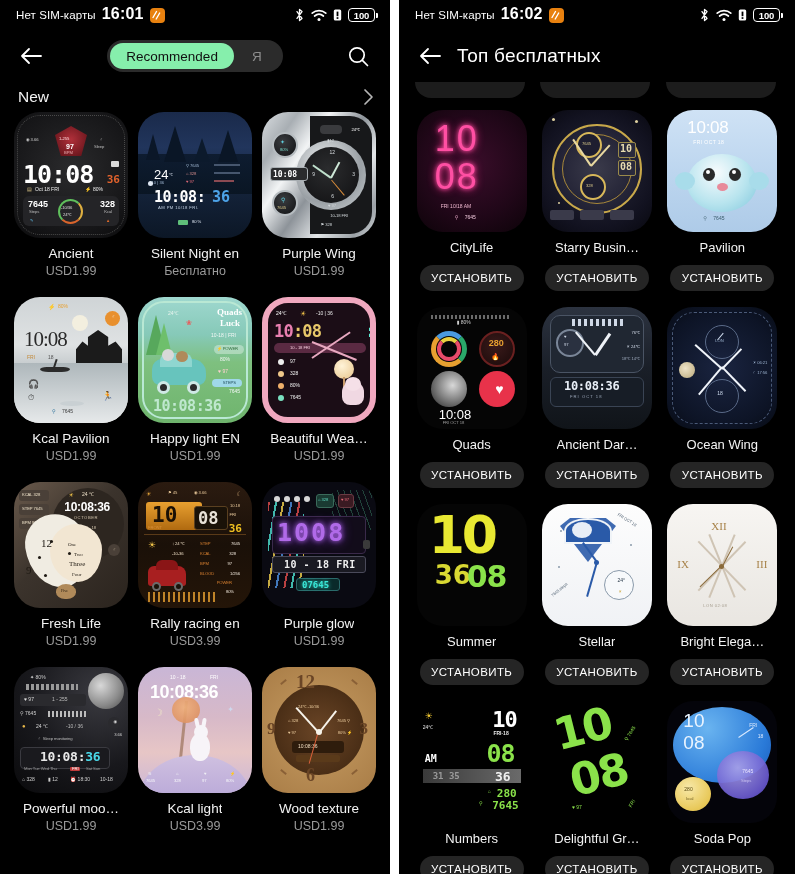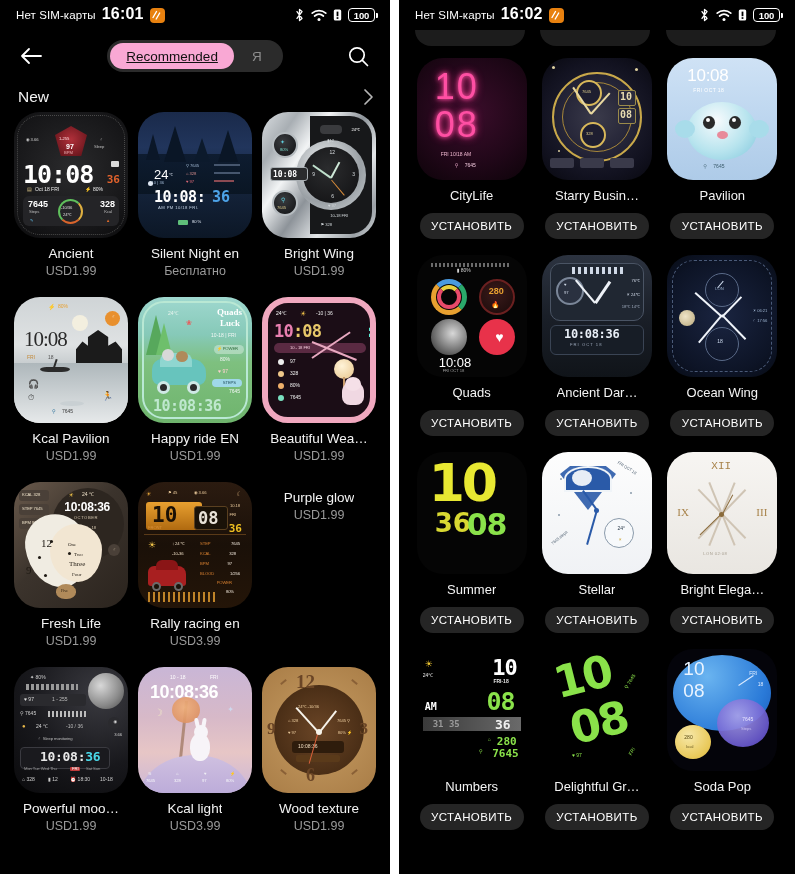--- a/index.html
+++ b/index.html
@@ -51,21 +51,21 @@
   .icon-btn svg { display:block; }
 
   .seg {
     margin: 0 auto; background: #2b2b2b; border-radius: 17px; height: 32px;
     display: flex; align-items: center; padding: 3px; position: relative;
   }
   .seg-item {
     height: 26px; border-radius: 13px; display:flex; align-items:center; justify-content:center;
     padding: 0 16px; font-size: 13.5px; color: #9b9b9b; white-space: nowrap;
   }
-  .seg-item.active { background:#f9a8d4; color:#111; font-weight:400;text-decoration:underline; }
+  .seg-item.active { background:#86efac; color:#111; font-weight:400; }
   .seg-item.ya { padding: 0 18px; font-size:13.5px; color:#8d8d8d; }
 
   
   .hdr-r { height: 52px; display:flex; align-items:center; padding: 0 14px; gap: 10px; }
   .hdr-title { font-size: 19px; color: #fff; font-weight: 400; letter-spacing:.2px; }
 
   
   .section-row {
     height: 30px; display:flex; align-items:center; padding: 0 16px 0 18px;
   }
@@ -323,21 +323,21 @@
             <div class="c" style="left:8px;top:55px;width:38px;height:14px;border-radius:3px;background:#2a2b2d;border:1px solid #a9afb3;"></div>
             <div class="c digi" style="left:11px;top:58px;color:#fff;font-size:8px;">10:08</div>
             <div class="c tiny" style="right:16px;top:16px;color:#fff;">24℃</div>
             <div class="c" style="right:34px;top:13px;width:22px;height:9px;border-radius:4px;background:#3a3b3e;"></div>
             <div class="c tiny" style="right:42px;top:27px;color:#cfd4d7;">▮12</div>
             <div class="c tiny" style="right:40px;top:92px;color:#cfd4d7;">♥ 97</div>
             <div class="c tiny" style="right:28px;top:102px;color:#cfd4d7;">10-18 FRI</div>
             <div class="c tiny" style="right:44px;top:111px;color:#cfd4d7;">⚑ 328</div>
           </div>
         </div>
-        <div class="name">Bright Wing</div>
+        <div class="name">Purple Wing</div>
         <div class="price">USD1.99</div>
       </div>
 
       <div class="row-spacer"></div>
 
       <div class="card">
         <div class="thumb lp-bg">
           <div class="wf">
             <div class="c" style="left:58px;top:18px;width:16px;height:16px;border-radius:50%;background:#f3efdf;"></div>
             <div class="c" style="right:8px;top:14px;width:15px;height:15px;border-radius:50%;background:#e8902e;"></div>
@@ -383,21 +383,21 @@
             <div class="c tiny2" style="right:12px;top:92px;color:#f2f7f4;">7645</div>
             <div class="c" style="left:14px;top:62px;width:54px;height:26px;border-radius:10px 14px 8px 8px;background:#67c4bd;"></div>
             <div class="c" style="left:22px;top:56px;width:32px;height:14px;border-radius:8px 8px 0 0;background:#8fd6d0;"></div>
             <div class="c" style="left:19px;top:84px;width:13px;height:13px;border-radius:50%;background:#2b2b2b;border:3px solid #cfe8e5;"></div>
             <div class="c" style="left:49px;top:84px;width:13px;height:13px;border-radius:50%;background:#2b2b2b;border:3px solid #cfe8e5;"></div>
             <div class="c" style="left:24px;top:52px;width:12px;height:12px;border-radius:50%;background:#d8d8d8;"></div>
             <div class="c" style="left:38px;top:54px;width:12px;height:11px;border-radius:50%;background:#b08a5a;"></div>
             <div class="c digi" style="left:15px;top:100px;color:#bfe8cf;font-size:15px;letter-spacing:-.5px;">10:08:36</div>
           </div>
         </div>
-        <div class="name">Happy ride EN</div>
+        <div class="name">Happy light EN</div>
         <div class="price">USD1.99</div>
       </div>
 
       <div class="card">
         <div class="thumb bw-bg">
           <div class="wf" style="inset:0;">
             <div class="c tiny2" style="left:8px;top:8px;color:#fff;">24℃</div>
             <div class="c" style="left:32px;top:7px;color:#f3c44a;font-size:7px;">☀</div>
             <div class="c tiny2" style="left:48px;top:8px;color:#e8e8e8;">-10 | 36</div>
             <div class="c digi" style="left:6px;top:18px;font-size:17px;letter-spacing:-.8px;">
@@ -500,20 +500,41 @@
             <div class="c tiny" style="right:20px;top:99px;color:#d88030;">POWER</div>
             <div class="c tiny" style="right:18px;top:108px;color:#ede4d8;">80%</div>
             <div class="c" style="left:10px;top:110px;width:70px;height:10px;background:repeating-linear-gradient(90deg,#e8a030 0 2px,transparent 2px 5px);opacity:.8;"></div>
           </div>
         </div>
         <div class="name">Rally racing en</div>
         <div class="price">USD3.99</div>
       </div>
 
       <div class="card">
+        <div class="thumb pg-bg">
+          <div class="wf">
+            <div class="c" style="left:6px;top:20px;width:36px;height:86px;background:repeating-linear-gradient(100deg,#d84a4a 0 2px,transparent 2px 7px,#4ad8c8 7px 9px,transparent 9px 14px,#e8c84a 14px 16px,transparent 16px 22px,#4a8ad8 22px 24px,transparent 24px 30px);opacity:.85;"></div>
+            <div class="c" style="right:4px;top:8px;width:40px;height:40px;background:repeating-linear-gradient(70deg,#2a5a4a 0 1px,transparent 1px 6px);opacity:.7;"></div>
+            <div class="c" style="left:12px;top:14px;width:6px;height:6px;border-radius:50%;background:#d8d8d8;"></div>
+            <div class="c" style="left:22px;top:14px;width:6px;height:6px;border-radius:50%;background:#d8d8d8;"></div>
+            <div class="c" style="left:32px;top:14px;width:6px;height:6px;border-radius:50%;background:#d8d8d8;"></div>
+            <div class="c" style="left:42px;top:14px;width:6px;height:6px;border-radius:50%;background:#d8d8d8;"></div>
+            <div class="c" style="left:54px;top:12px;width:18px;height:14px;border-radius:3px;background:#1a3a32;border:1px solid #3a6a5a;"></div>
+            <div class="c tiny" style="left:56px;top:16px;color:#5fd8c0;">⌂ 328</div>
+            <div class="c" style="left:76px;top:12px;width:16px;height:14px;border-radius:3px;background:#3a1a22;border:1px solid #6a3a42;"></div>
+            <div class="c tiny" style="left:79px;top:16px;color:#e86a7a;">♥ 97</div>
+            <div class="c" style="left:10px;top:34px;width:94px;height:38px;border-radius:4px;background:#120c1a;border:1px solid #3a2a4a;"></div>
+            <div class="c digi glow-pink" style="left:15px;top:36px;font-size:25px;letter-spacing:2px;color:#b06ae8;text-shadow:0 0 5px #b06ae8,0 0 11px #8a3ad8;">1008</div>
+            <div class="c" style="left:10px;top:74px;width:94px;height:17px;border-radius:3px;background:#1a1a22;border:1px solid #4a4a5a;"></div>
+            <div class="c digi" style="left:22px;top:77px;color:#f0f0f0;font-size:10px;font-weight:700;letter-spacing:.5px;">10 - 18   FRI</div>
+            <div class="c" style="left:34px;top:96px;width:44px;height:13px;border-radius:3px;background:#0a2a2a;border:1px solid #2a6a6a;"></div>
+            <div class="c digi" style="left:40px;top:98px;color:#3ae8d8;font-size:9px;text-shadow:0 0 4px #3ae8d8;">07645</div>
+            <div class="c" style="right:6px;top:58px;width:7px;height:9px;border-radius:2px;background:#3a3a3a;"></div>
+          </div>
+        </div>
         <div class="name">Purple glow</div>
         <div class="price">USD1.99</div>
       </div>
 
       <div class="row-spacer"></div>
 
       <div class="card">
         <div class="thumb pm-bg">
           <div class="wf">
             <div class="c" style="right:4px;top:6px;width:36px;height:36px;border-radius:50%;background:radial-gradient(circle at 35% 35%,#d8d8d8,#8a8a8a 60%,#4a4a4a);"></div>
@@ -642,20 +663,30 @@
               <rect x="3.6" y="9.2" width="1.8" height="1.7" fill="#000"></rect>
             </svg>
         </span>
         <span class="batt-wrap">
           <span class="batt">100</span>
           <span class="batt-nub"></span>
         </span>
       </div>
     </div>
 
+    <div class="hdr-r">
+      <div class="icon-btn">
+        <span>
+          <svg width="24" height="20" viewBox="0 0 24 20">
+              <path d="M22 10 H3 M10 3 L3 10 L10 17" stroke="#fff" stroke-width="1.8" fill="none" stroke-linecap="round" stroke-linejoin="round"></path>
+            </svg>
+        </span>
+      </div>
+      <div class="hdr-title">Топ бесплатных</div>
+    </div>
 
     <div class="partial-row">
       <div class="partial"></div>
       <div class="partial"></div>
       <div class="partial"></div>
     </div>
 
     <div class="grid right-grid" style="margin-top:12px;">
 
       <div class="rcard">
@@ -821,21 +852,21 @@
             <div class="c" style="left:16px;top:62px;width:2px;height:2px;border-radius:50%;background:#8a9aaa;"></div>
           </div>
         </div>
         <div class="name">Stellar</div>
         <button class="install">УСТАНОВИТЬ</button>
       </div>
 
       <div class="rcard">
         <div class="rthumb be-bg">
           <div class="wf">
-            <div class="c" style="left:44px;top:8px;color:#a8834a;font-size:11px;font-family:Liberation Mono, monospace;">XII</div>
+            <div class="c" style="left:44px;top:16px;color:#a8834a;font-size:11px;font-family:Liberation Serif, serif;">XII</div>
             <div class="c" style="right:10px;top:54px;color:#a8834a;font-size:11px;font-family:'Liberation Serif',serif;">III</div>
             <div class="c" style="left:10px;top:54px;color:#a8834a;font-size:11px;font-family:'Liberation Serif',serif;">IX</div>
             <div class="c" style="left:54px;top:28px;width:1.5px;height:34px;background:#cfc4b4;transform-origin:bottom center;transform:rotate(22deg);"></div>
             <div class="c" style="left:54px;top:28px;width:1.5px;height:34px;background:#cfc4b4;transform-origin:bottom center;transform:rotate(-22deg);"></div>
             <div class="c" style="left:54px;top:28px;width:1.5px;height:34px;background:#cfc4b4;transform-origin:bottom center;transform:rotate(44deg);"></div>
             <div class="c" style="left:54px;top:28px;width:1.5px;height:34px;background:#cfc4b4;transform-origin:bottom center;transform:rotate(-44deg);"></div>
             <div class="c" style="left:54px;top:62px;width:1.5px;height:34px;background:#cfc4b4;transform-origin:top center;transform:rotate(22deg);"></div>
             <div class="c" style="left:54px;top:62px;width:1.5px;height:34px;background:#cfc4b4;transform-origin:top center;transform:rotate(-22deg);"></div>
             <div class="c" style="left:54px;top:62px;width:1.5px;height:34px;background:#cfc4b4;transform-origin:top center;transform:rotate(44deg);"></div>
             <div class="c" style="left:54px;top:62px;width:1.5px;height:34px;background:#cfc4b4;transform-origin:top center;transform:rotate(-44deg);"></div>

